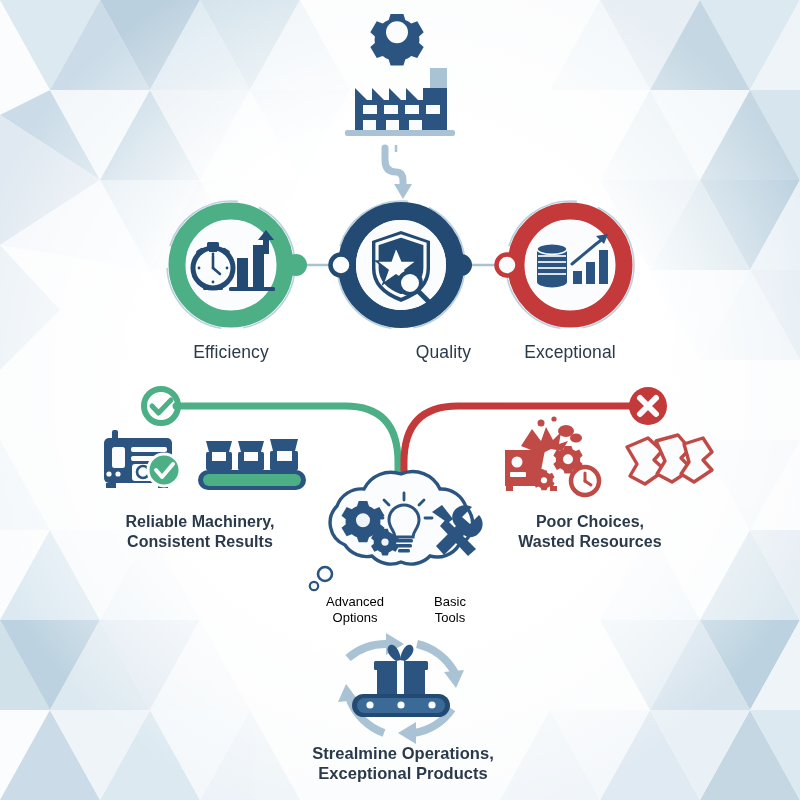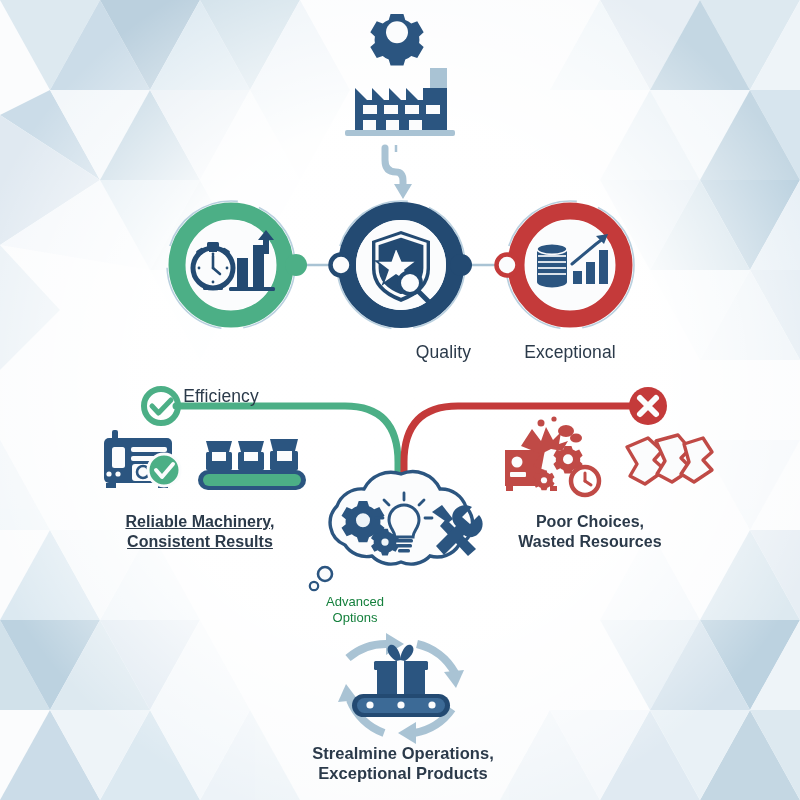--- a/index.html
+++ b/index.html
@@ -42,21 +42,21 @@
     letter-spacing: .1px;
   }
   .lbl-branch {
     font-size: 16px;
     font-weight: 700;
     letter-spacing: .05px;
   }
   .lbl-cloud {
     font-size: 13px;
     font-weight: 400;
-    color: #15803d;
+    color: #000000;
   }
   .lbl-bottom {
     font-size: 16.5px;
     font-weight: 700;
     letter-spacing: .05px;
   }
 </style>
 </head>
 <body>
 
@@ -442,28 +442,30 @@
       </g>
 
       <rect x="352" y="694" width="98" height="23" rx="11.5" fill="#234a72"></rect>
       <rect x="357" y="698" width="88" height="15" rx="7.5" fill="#3c6a96"></rect>
       <circle cx="370" cy="705" r="3.6" fill="#fbfcfd"></circle>
       <circle cx="401" cy="705" r="3.6" fill="#fbfcfd"></circle>
       <circle cx="432" cy="705" r="3.6" fill="#fbfcfd"></circle>
     </g>
   </svg>
 
-  <div class="lbl lbl-node" style="left:151px; top:342px; width:140px;margin-top:44px;">Efficiency</div>
+  <div class="lbl lbl-node" style="left:161px; top:342px; width:140px;">Efficiency</div>
   <div class="lbl lbl-node" style="left:331px; top:342px; width:140px;text-align:right;">Quality</div>
   <div class="lbl lbl-node" style="left:500px; top:342px; width:140px;">Exceptional</div>
 
-  <div class="lbl lbl-branch" style="left:85px; top:512px; width:230px;text-decoration:underline;">Reliable Machinery,
+  <div class="lbl lbl-branch" style="left:85px; top:512px; width:230px;">Reliable Machinery,
 Consistent Results</div>
   <div class="lbl lbl-branch" style="left:475px; top:512px; width:230px;">Poor Choices,
 Wasted Resources</div>
 
   <div class="lbl lbl-cloud" style="left:303px; top:594px; width:104px;">Advanced
 Options</div>
+  <div class="lbl lbl-cloud" style="left:405px; top:594px; width:90px;">Basic
+Tools</div>
 
   <div class="lbl lbl-bottom" style="left:280px; top:743px; width:246px;">Strealmine Operations,
 Exceptional Products</div>
 
 </div>
 
 </body></html>

